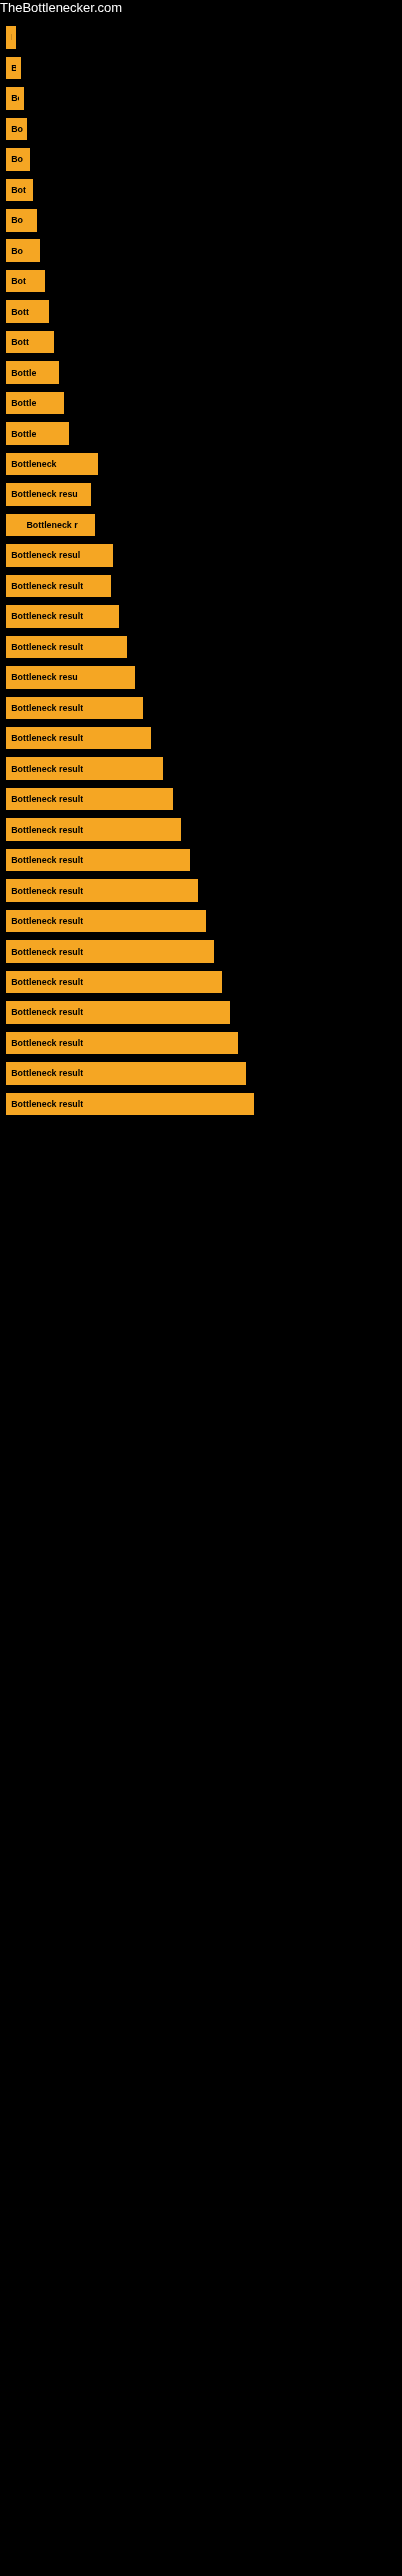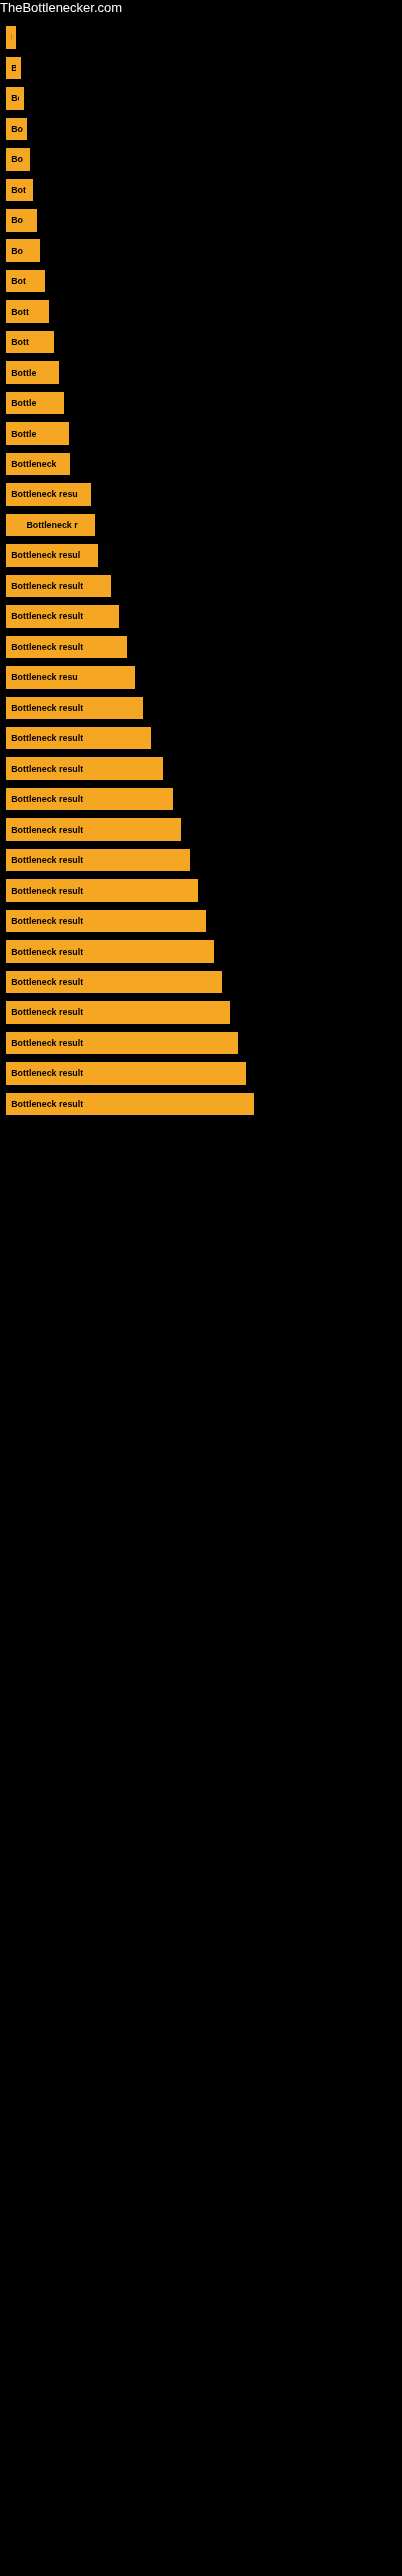--- a/index.html
+++ b/index.html
@@ -129,36 +129,36 @@
       <div class="bar" style="width: 58px;">
         <span class="bar-label">Bottle</span>
       </div>
     </div>
     <div class="bar-row">
       <div class="bar" style="width: 63px;">
         <span class="bar-label">Bottle</span>
       </div>
     </div>
     <div class="bar-row">
-      <div class="bar" style="width: 64px;">
+      <div class="bar" style="width: 92px;">
         <span class="bar-label">Bottleneck</span>
       </div>
     </div>
     <div class="bar-row">
       <div class="bar" style="width: 85px;">
         <span class="bar-label">Bottleneck resu</span>
       </div>
     </div>
     <div class="bar-row">
       <div class="bar" style="width: 89px; padding-left: 20px;">
         <span class="bar-label">Bottleneck r</span>
       </div>
     </div>
     <div class="bar-row">
-      <div class="bar" style="width: 92px;">
+      <div class="bar" style="width: 107px;">
         <span class="bar-label">Bottleneck resul</span>
       </div>
     </div>
     <div class="bar-row">
       <div class="bar" style="width: 105px;">
         <span class="bar-label">Bottleneck result</span>
       </div>
     </div>
     <div class="bar-row">
       <div class="bar" style="width: 113px;">

